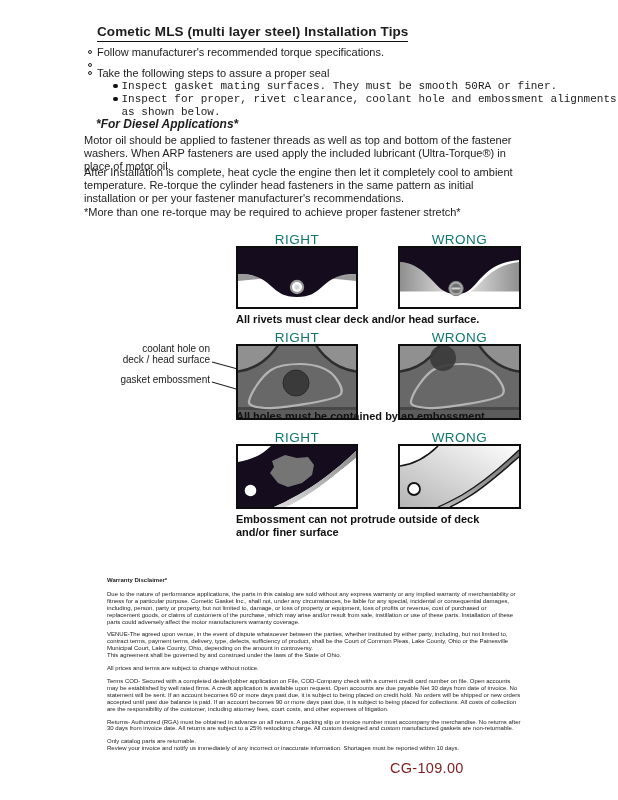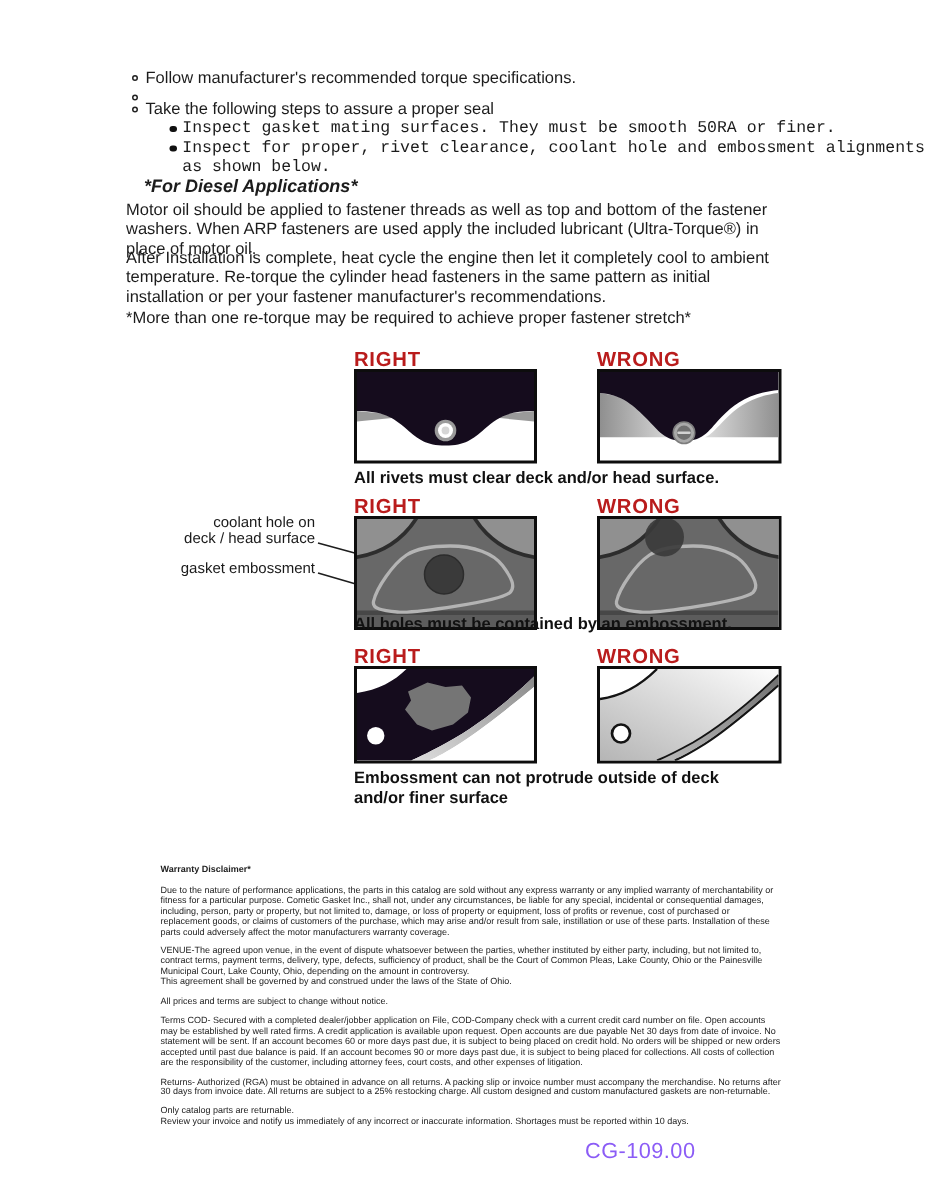--- a/index.html
+++ b/index.html
@@ -26,39 +26,40 @@
     width:4.5px; height:4.5px; background:#111; border-radius:50%;
     margin:4px 4px 0 0; flex:0 0 auto;
   }
 
   .diesel-h { left:96px; top:117px; font-size:12px; font-weight:bold;font-style:italic; }
   .para { left:84px; width:444px; font-size:11px; line-height:12.9px; }
   .p1 { top:134px; }
   .p2 { top:166px; }
   .note { top:206px; }
 
-  .rw-label { font-size:13.5px; color:#b91c1c; text-align:left; letter-spacing:.5px;font-weight:bold; }
+  .rw-label { font-size:13.5px; color:#0f766e; text-align:center; letter-spacing:.5px; }
   .dbox { border:2px solid #0d0d0d; background:#fff; }
   .dbox svg { display:block; width:100%; height:100%; }
   .cap { font-size:11px; font-weight:bold; color:#111; }
 
   .callout { font-size:10px; color:#1a1a1a; text-align:right; line-height:11px; }
 
   .warranty { left:107px; top:577px; width:414px; font-size:6px; line-height:6.9px; color:#222; }
   .warranty .wh { font-weight:bold; margin-bottom:7px; }
   .warranty p { margin-bottom:6px; }
   .warranty p.tight { margin-bottom:0; }
 
-  .pageno { left:390px; top:760px; font-size:14.5px; color:#8b5cf6; letter-spacing:.3px; }
+  .pageno { left:390px; top:760px; font-size:14.5px; color:#7f1d1d; letter-spacing:.3px; }
 </style>
 </head>
 <body>
 
 <div class="page">
 
+  <div class="abs doc-title">Cometic MLS (multi layer steel) Installation Tips</div>
 
   <div class="abs bullets">
     <div class="b-row">
       <span class="b-mark"></span>
       <span>Follow manufacturer's recommended torque specifications.</span>
     </div>
     <div class="b-row">
       <span class="b-mark"></span>
     </div>
     <div class="b-row">

